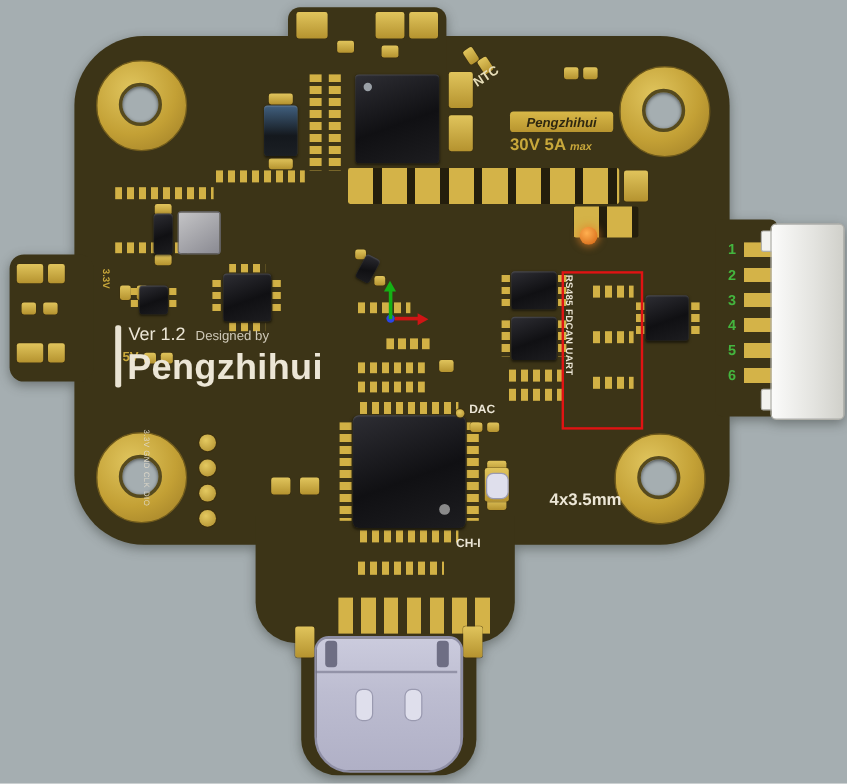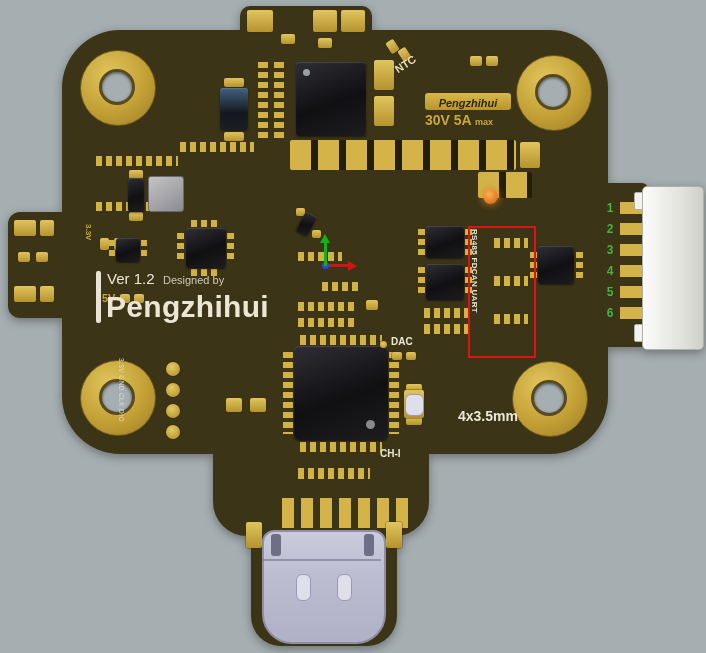--- a/index.html
+++ b/index.html
@@ -199,18 +199,18 @@
     <div class="gc" style="left:380px;top:341px;width:7px;height:7px;"></div>
     <div class="txt" style="left:391px;top:336px;font-size:10px;font-weight:bold;">DAC</div>
     <div class="txt" style="left:380px;top:448px;font-size:10px;font-weight:bold;">CH-I</div>
     <div class="txt" style="left:458px;top:408px;font-size:14px;font-weight:bold;">4x3.5mm</div>
     <div class="txt" style="left:394px;top:58px;font-size:11px;font-weight:bold;color:#e6ddb8;transform:rotate(-33deg);">NTC</div>
     <div style="position:absolute;left:425px;top:93px;width:86px;height:17px;background:linear-gradient(180deg,#d8b848,#b8952f);border-radius:3px;text-align:center;">
       <span style="font-size:11px;font-weight:bold;font-style:italic;color:#2f2810;line-height:17px;">Pengzhihui</span>
     </div>
     <div class="txt gold-txt" style="left:425px;top:112px;font-size:14px;font-weight:bold;">
       <span>30V 5A</span>
-      <span style="font-size:9px;">max</span>
+      <span style="font-size:9px;font-style:italic;">max</span>
     </div>
     <div class="txt vert" style="left:470px;top:229px;height:122px;font-size:8px;font-weight:bold;letter-spacing:.3px;color:#ece6d6;">RS485 FDCAN UART</div>
 
   </div>
 </div>
 
 </body></html>

